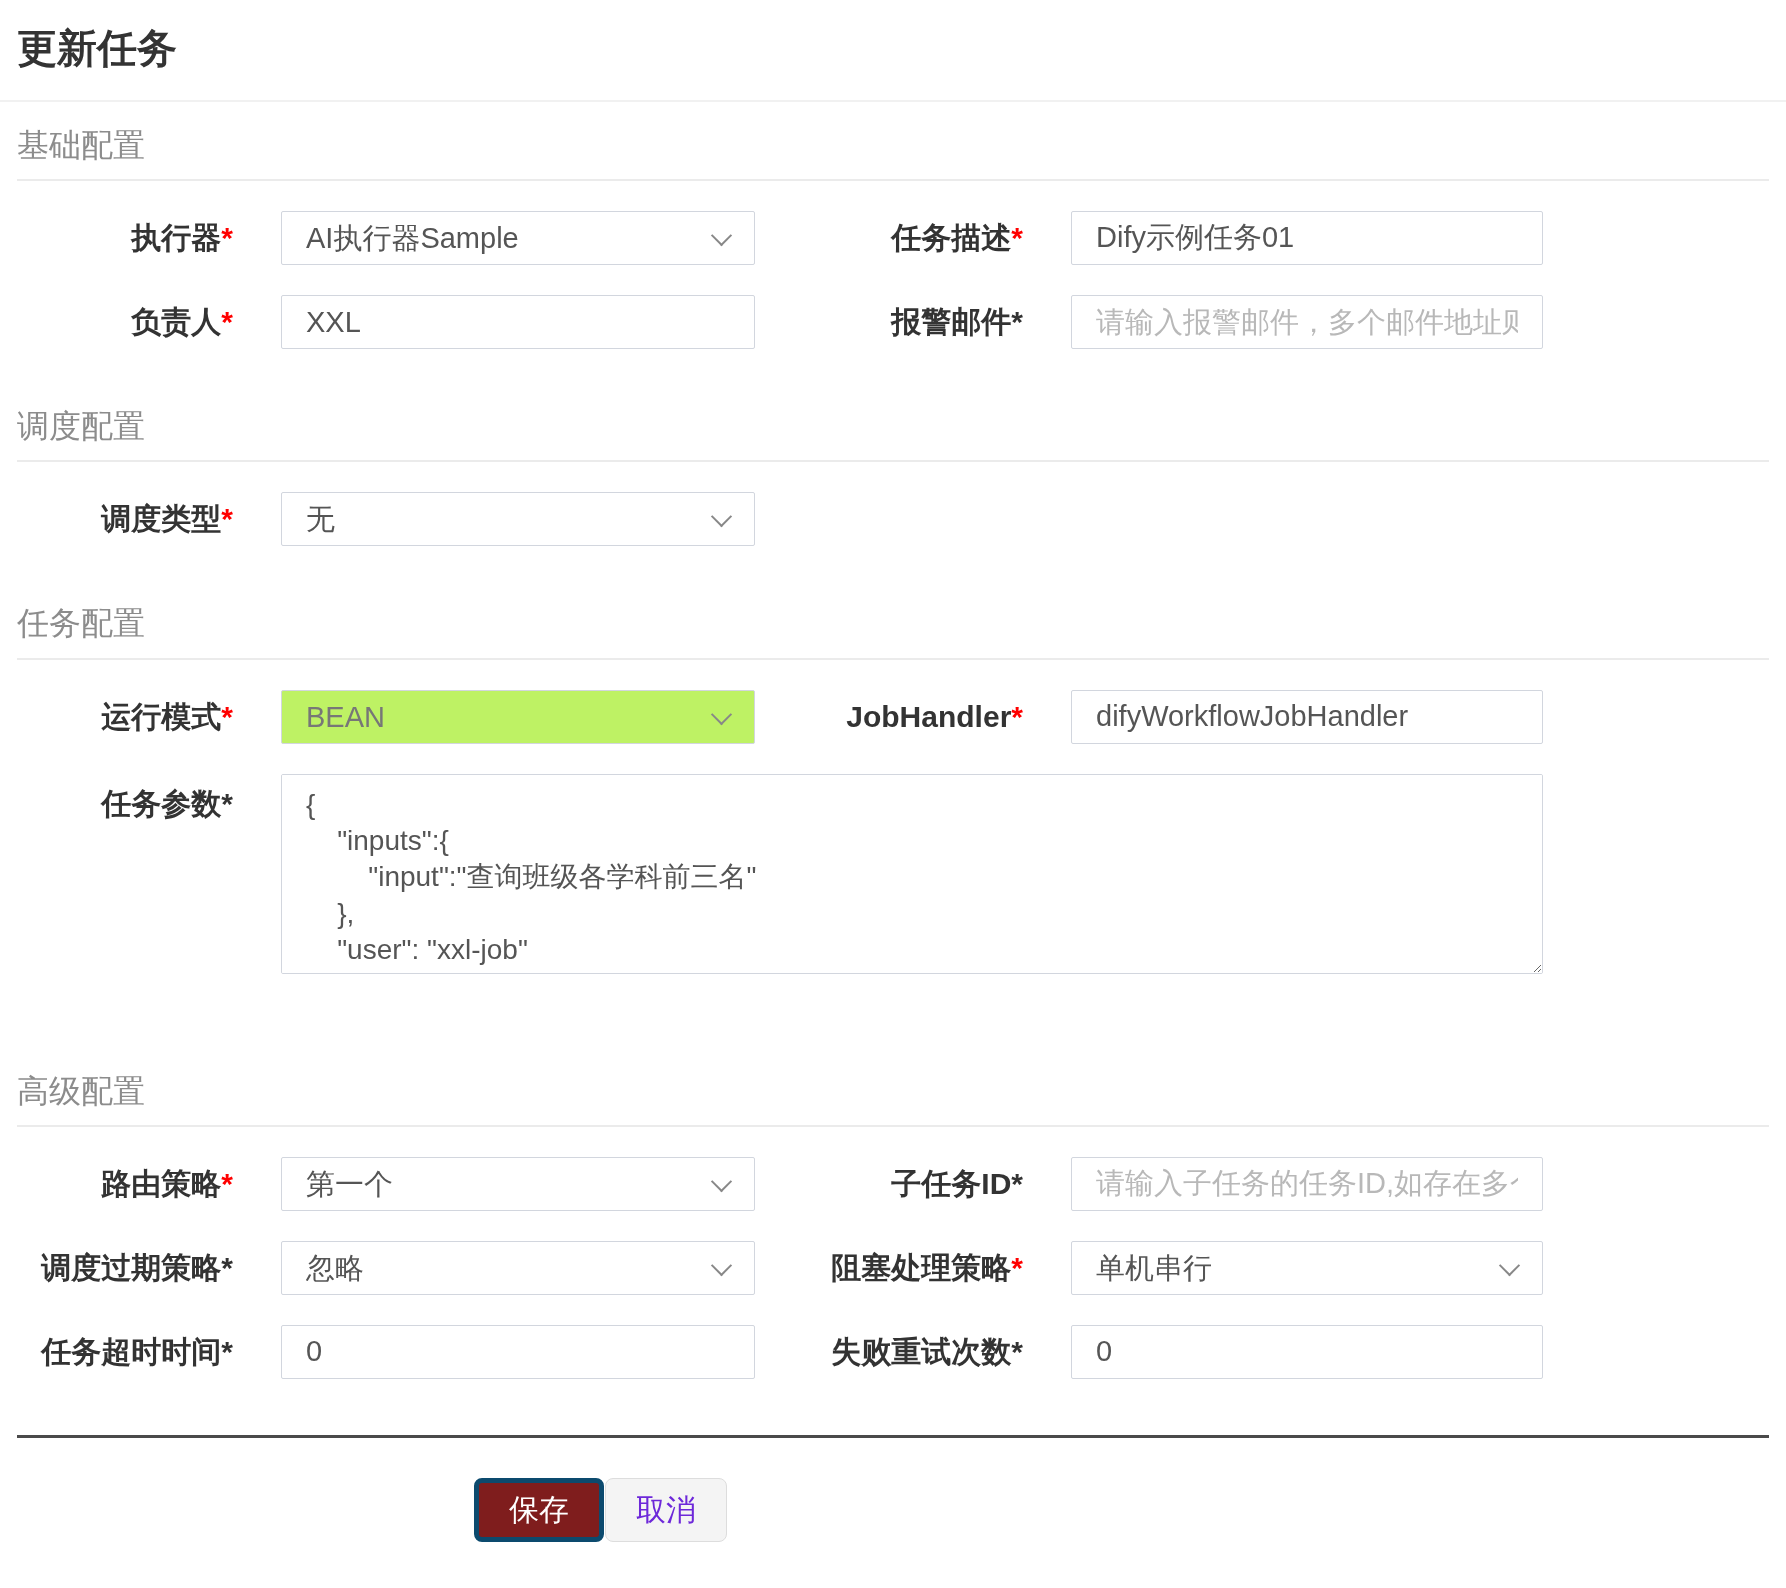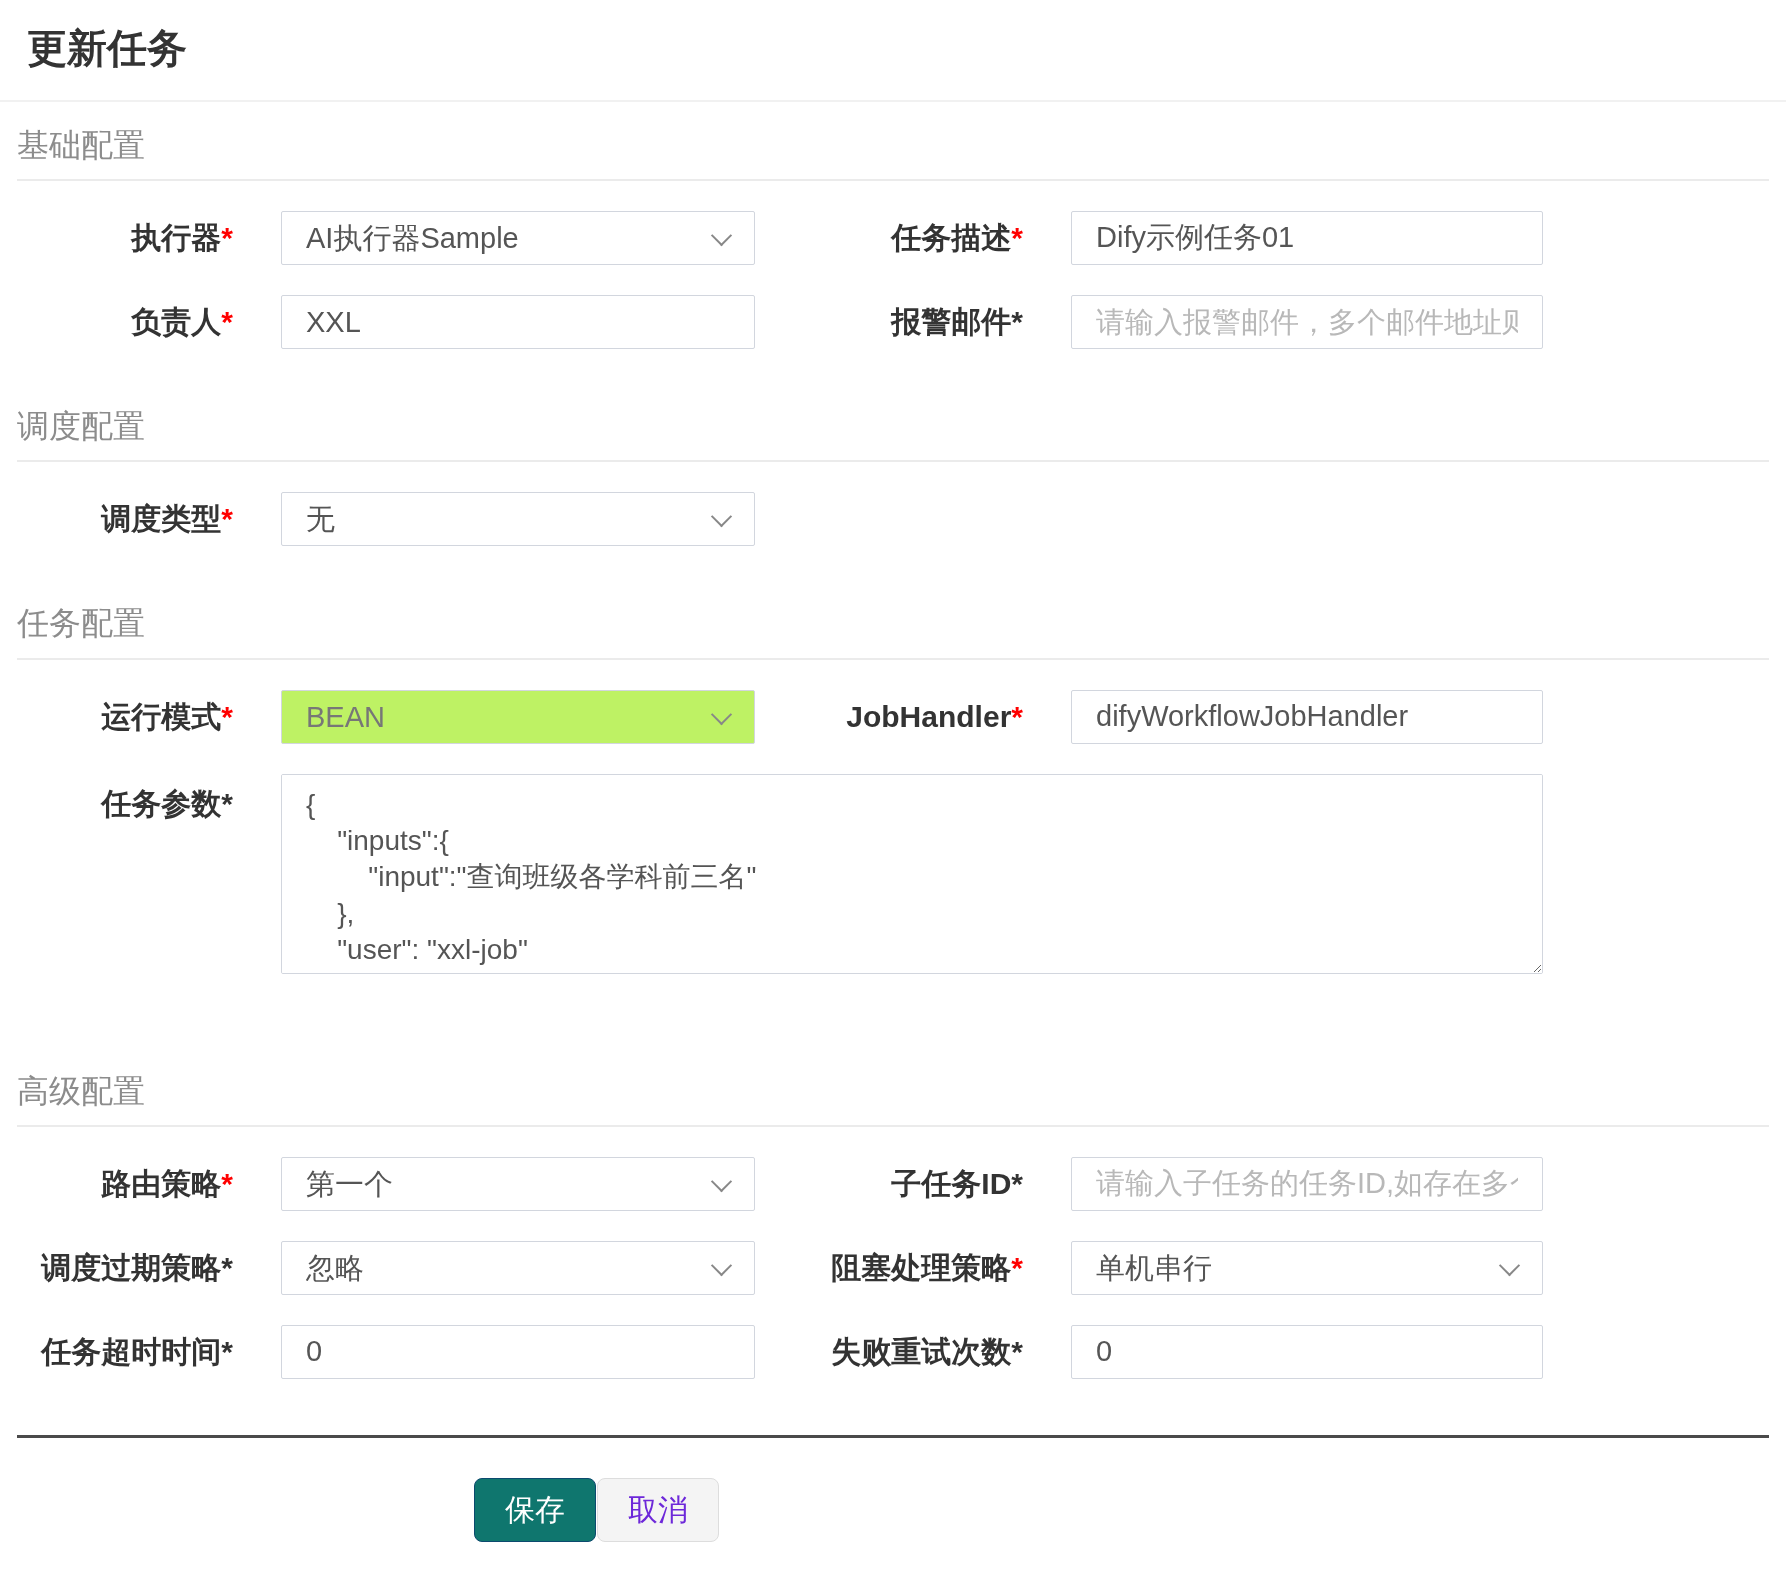--- a/index.html
+++ b/index.html
@@ -8,21 +8,21 @@
     width: 1786px; height: 1588px;
     background: #fff;
     font-family: "Liberation Sans", "DejaVu Sans", sans-serif;
     color: #333;
     overflow: hidden;
   }
   .page { padding: 0 17px; }
 
   .page-title {
     font-size: 40px; font-weight: bold; color: #333;
-    margin: 26px 0 0 10px; line-height: 1.1;
+    margin: 26px 0 0 0; line-height: 1.1;
   }
   .top-divider { height: 2px; background: #f1f1f1; margin: 30px -17px 0 -17px; }
 
   .section-heading {
     font-size: 32px; font-weight: 400; color: #8c8c8c;
     margin: 60px 0 0 0; padding-bottom: 16px;
     border-bottom: 2px solid #ebebeb; line-height: 1.1;
   }
   .section-heading.first { margin-top: 26px; }
   .section-heading.advanced { margin-top: 100px; }
@@ -76,21 +76,21 @@
   .footer-hr {
     border: none; border-top: 3px solid #4a4a4a;
     margin: 56px 0 0 0;
   }
   .btn-row { margin-top: 40px; padding-left: 457px; display: flex; }
   .btn {
     height: 64px; padding: 0 30px;
     font-size: 30px; font-family: inherit;
     border-radius: 8px; cursor: pointer; line-height: 1;
   }
-  .btn-save { background: #0f766e; border: 1px solid #0c4a6e; color: #fff; }
+  .btn-save { background: #7f1d1d; border: 5px solid #0c4a6e; color: #fff; }
   .btn-cancel { background: #f4f4f4; border: 1px solid #ddd; color: #6d28d9; margin-left: 1px; }
 </style>
 </head>
 <body>
 
 <div class="page">
 
   <h1 class="page-title">更新任务</h1>
   <div class="top-divider"></div>
 

